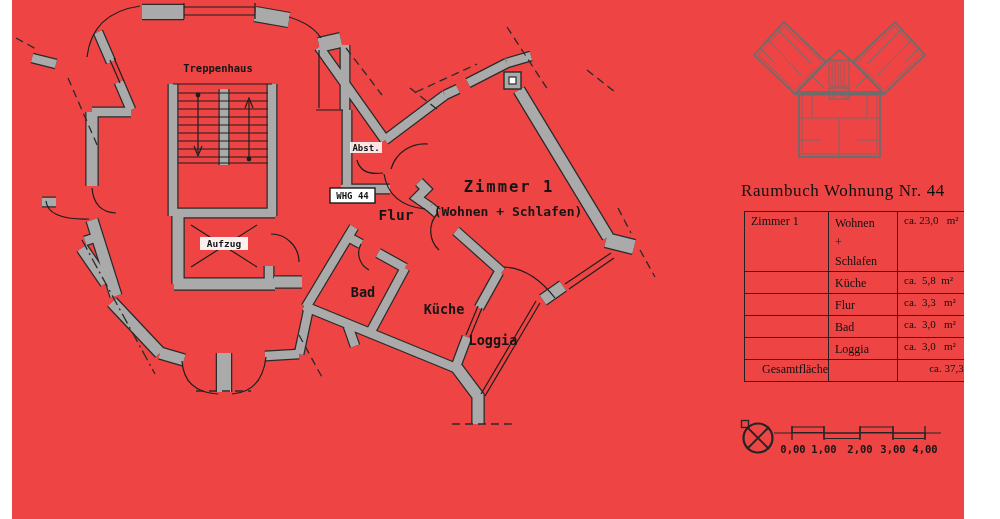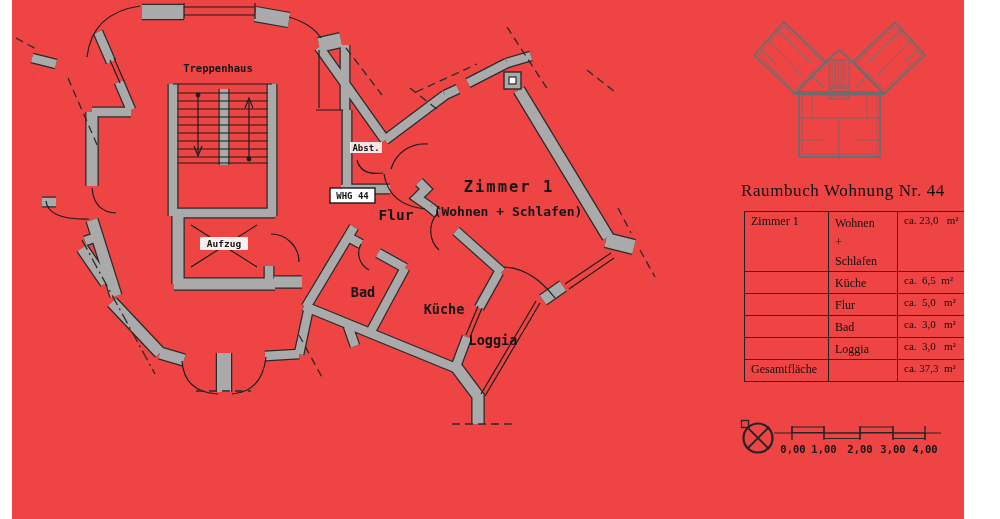--- a/index.html
+++ b/index.html
@@ -184,38 +184,38 @@
         <tr style="height:56px;">
       <td>Zimmer 1</td>
       <td class="use">Wohnen
 +
 Schlafen</td>
       <td class="area">ca. 23,0   m²</td>
     </tr>
     <tr style="height:22px;">
       <td></td>
       <td class="use">Küche</td>
-      <td class="area">ca.  6,5  m²</td>
+      <td class="area">ca.  5,8  m²</td>
     </tr>
     <tr style="height:21px;">
       <td></td>
       <td class="use">Flur</td>
-      <td class="area">ca.  5,0   m²</td>
+      <td class="area">ca.  3,3   m²</td>
     </tr>
     <tr style="height:21px;">
       <td></td>
       <td class="use">Bad</td>
       <td class="area">ca.  3,0   m²</td>
     </tr>
     <tr style="height:22px;">
       <td></td>
       <td class="use">Loggia</td>
       <td class="area">ca.  3,0   m²</td>
     </tr>
-    <tr style="height:22px;">
+    <tr style="height:22px;text-align:right;">
       <td>Gesamtfläche</td>
       <td class="use"></td>
       <td class="area">ca. 37,3  m²</td>
     </tr>
   </tbody>
     </table>
 
 </div>
 
 </body></html>

